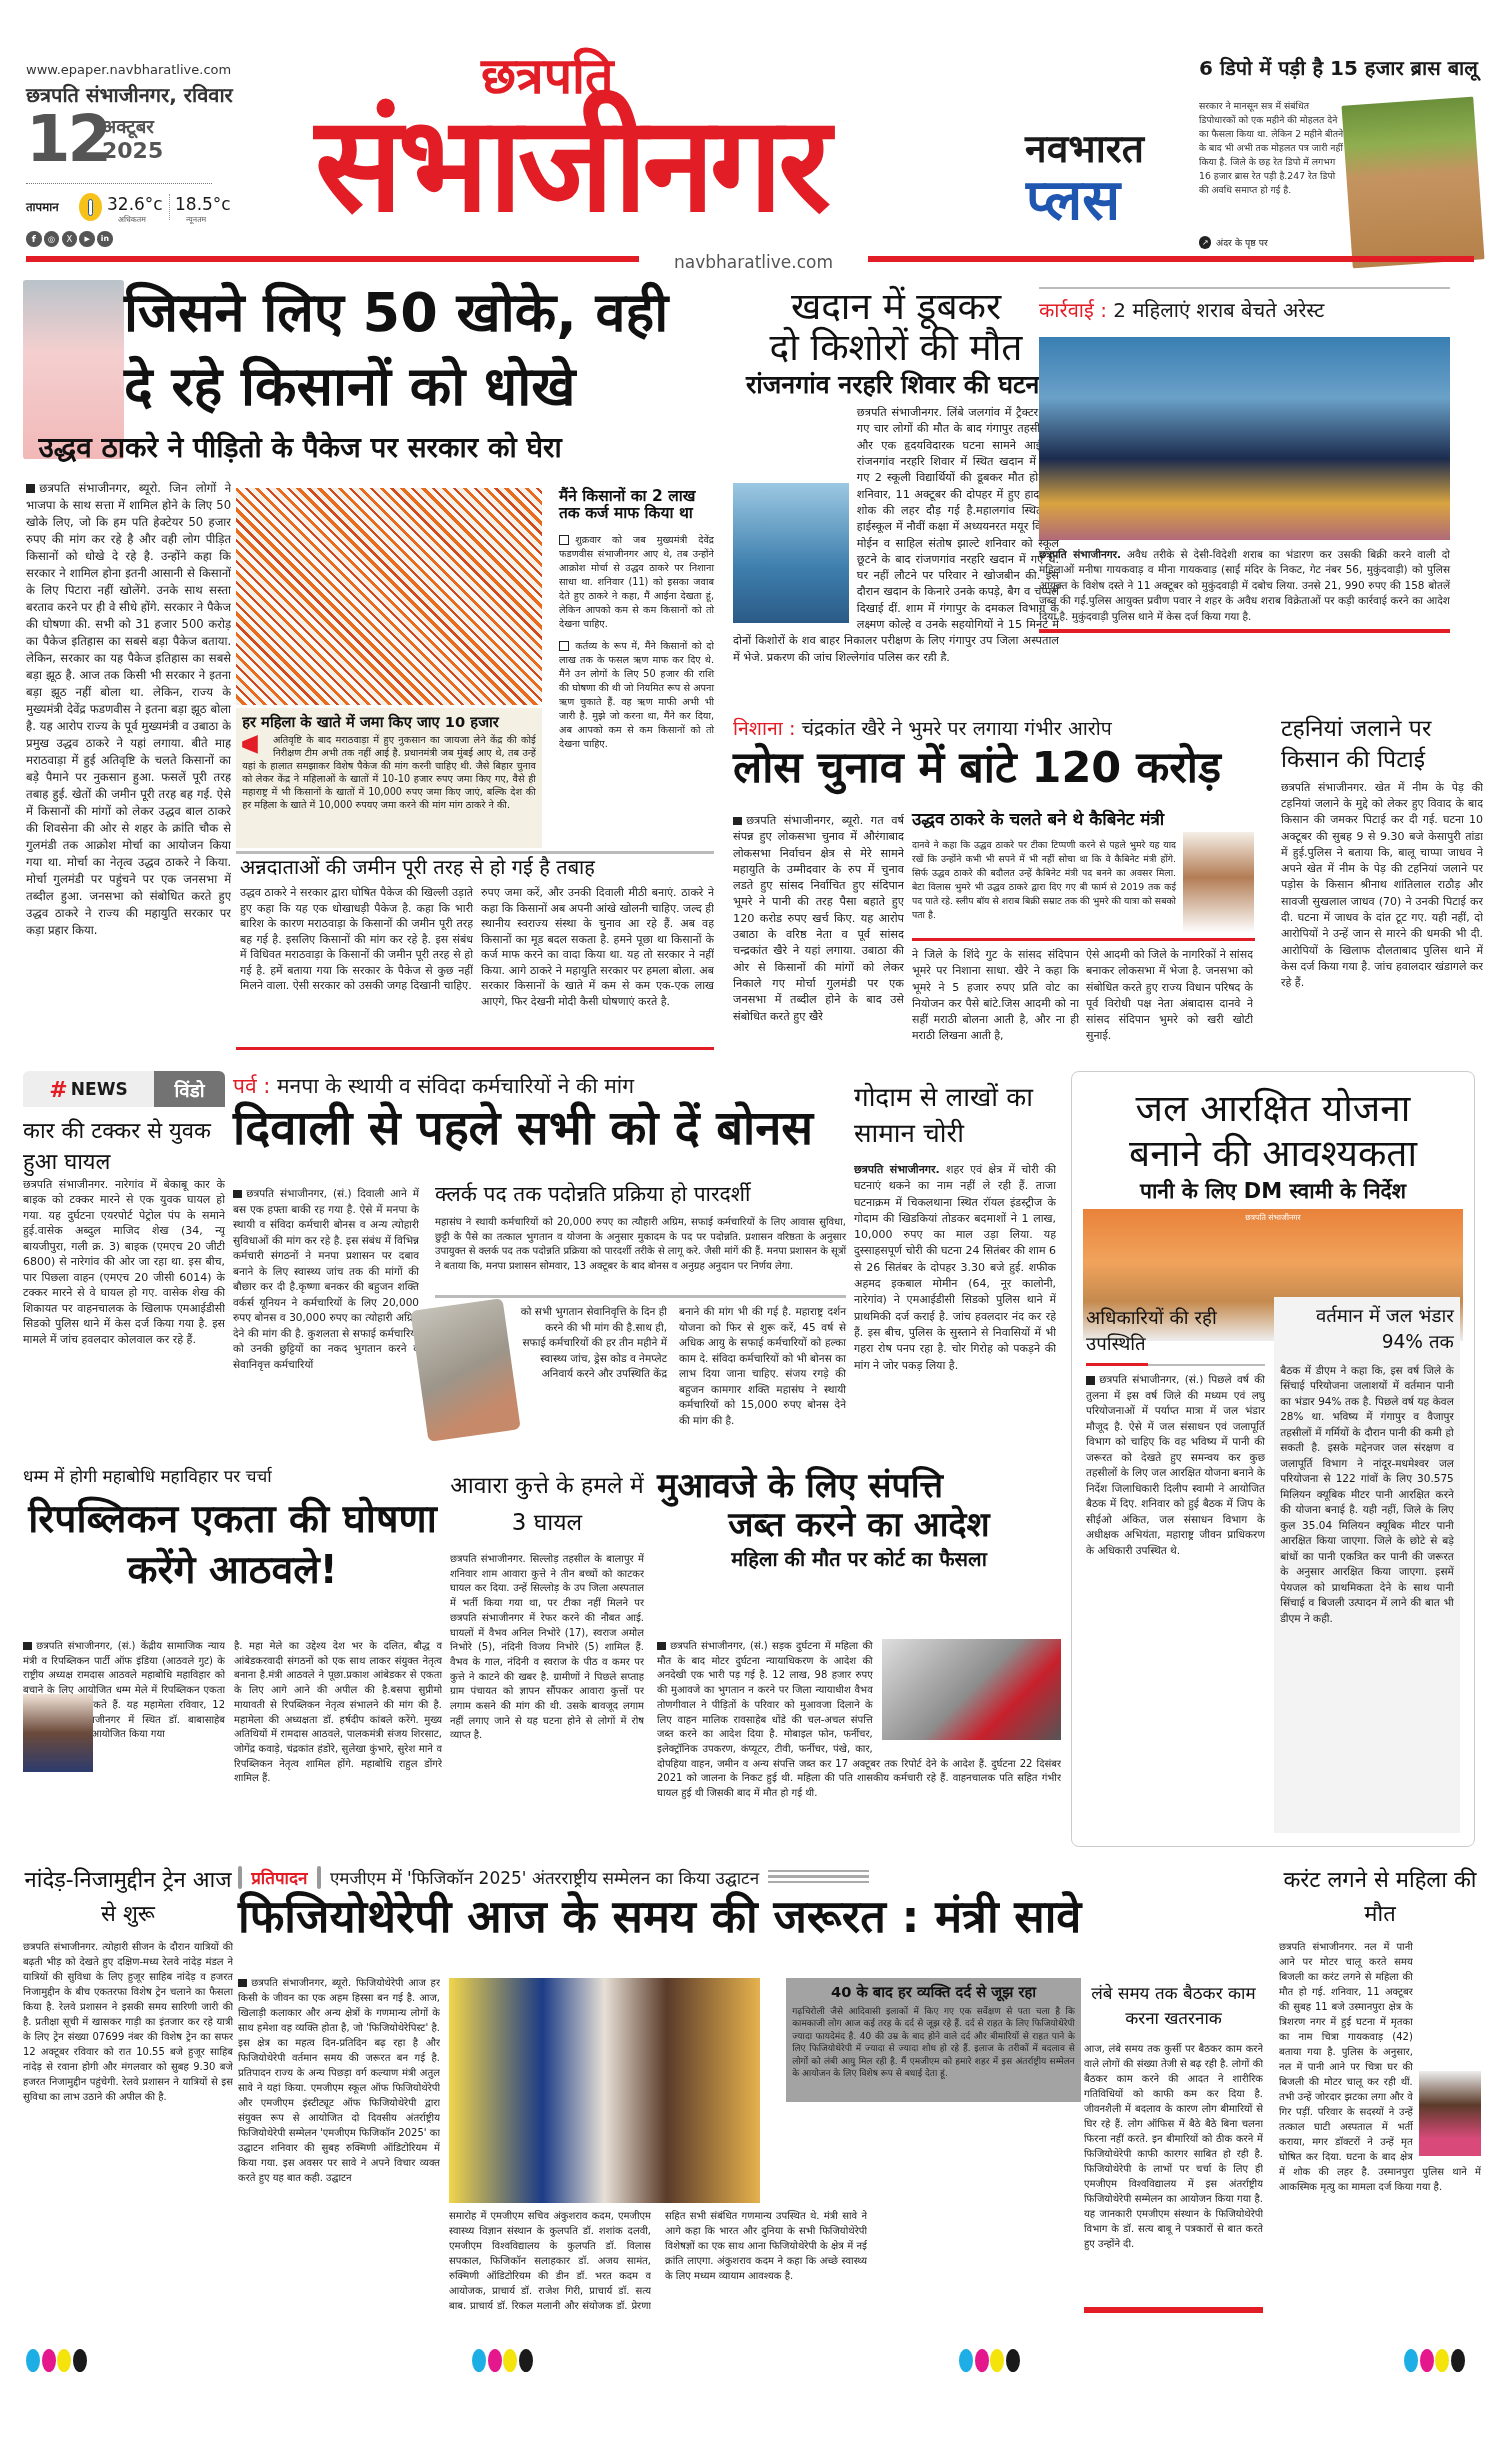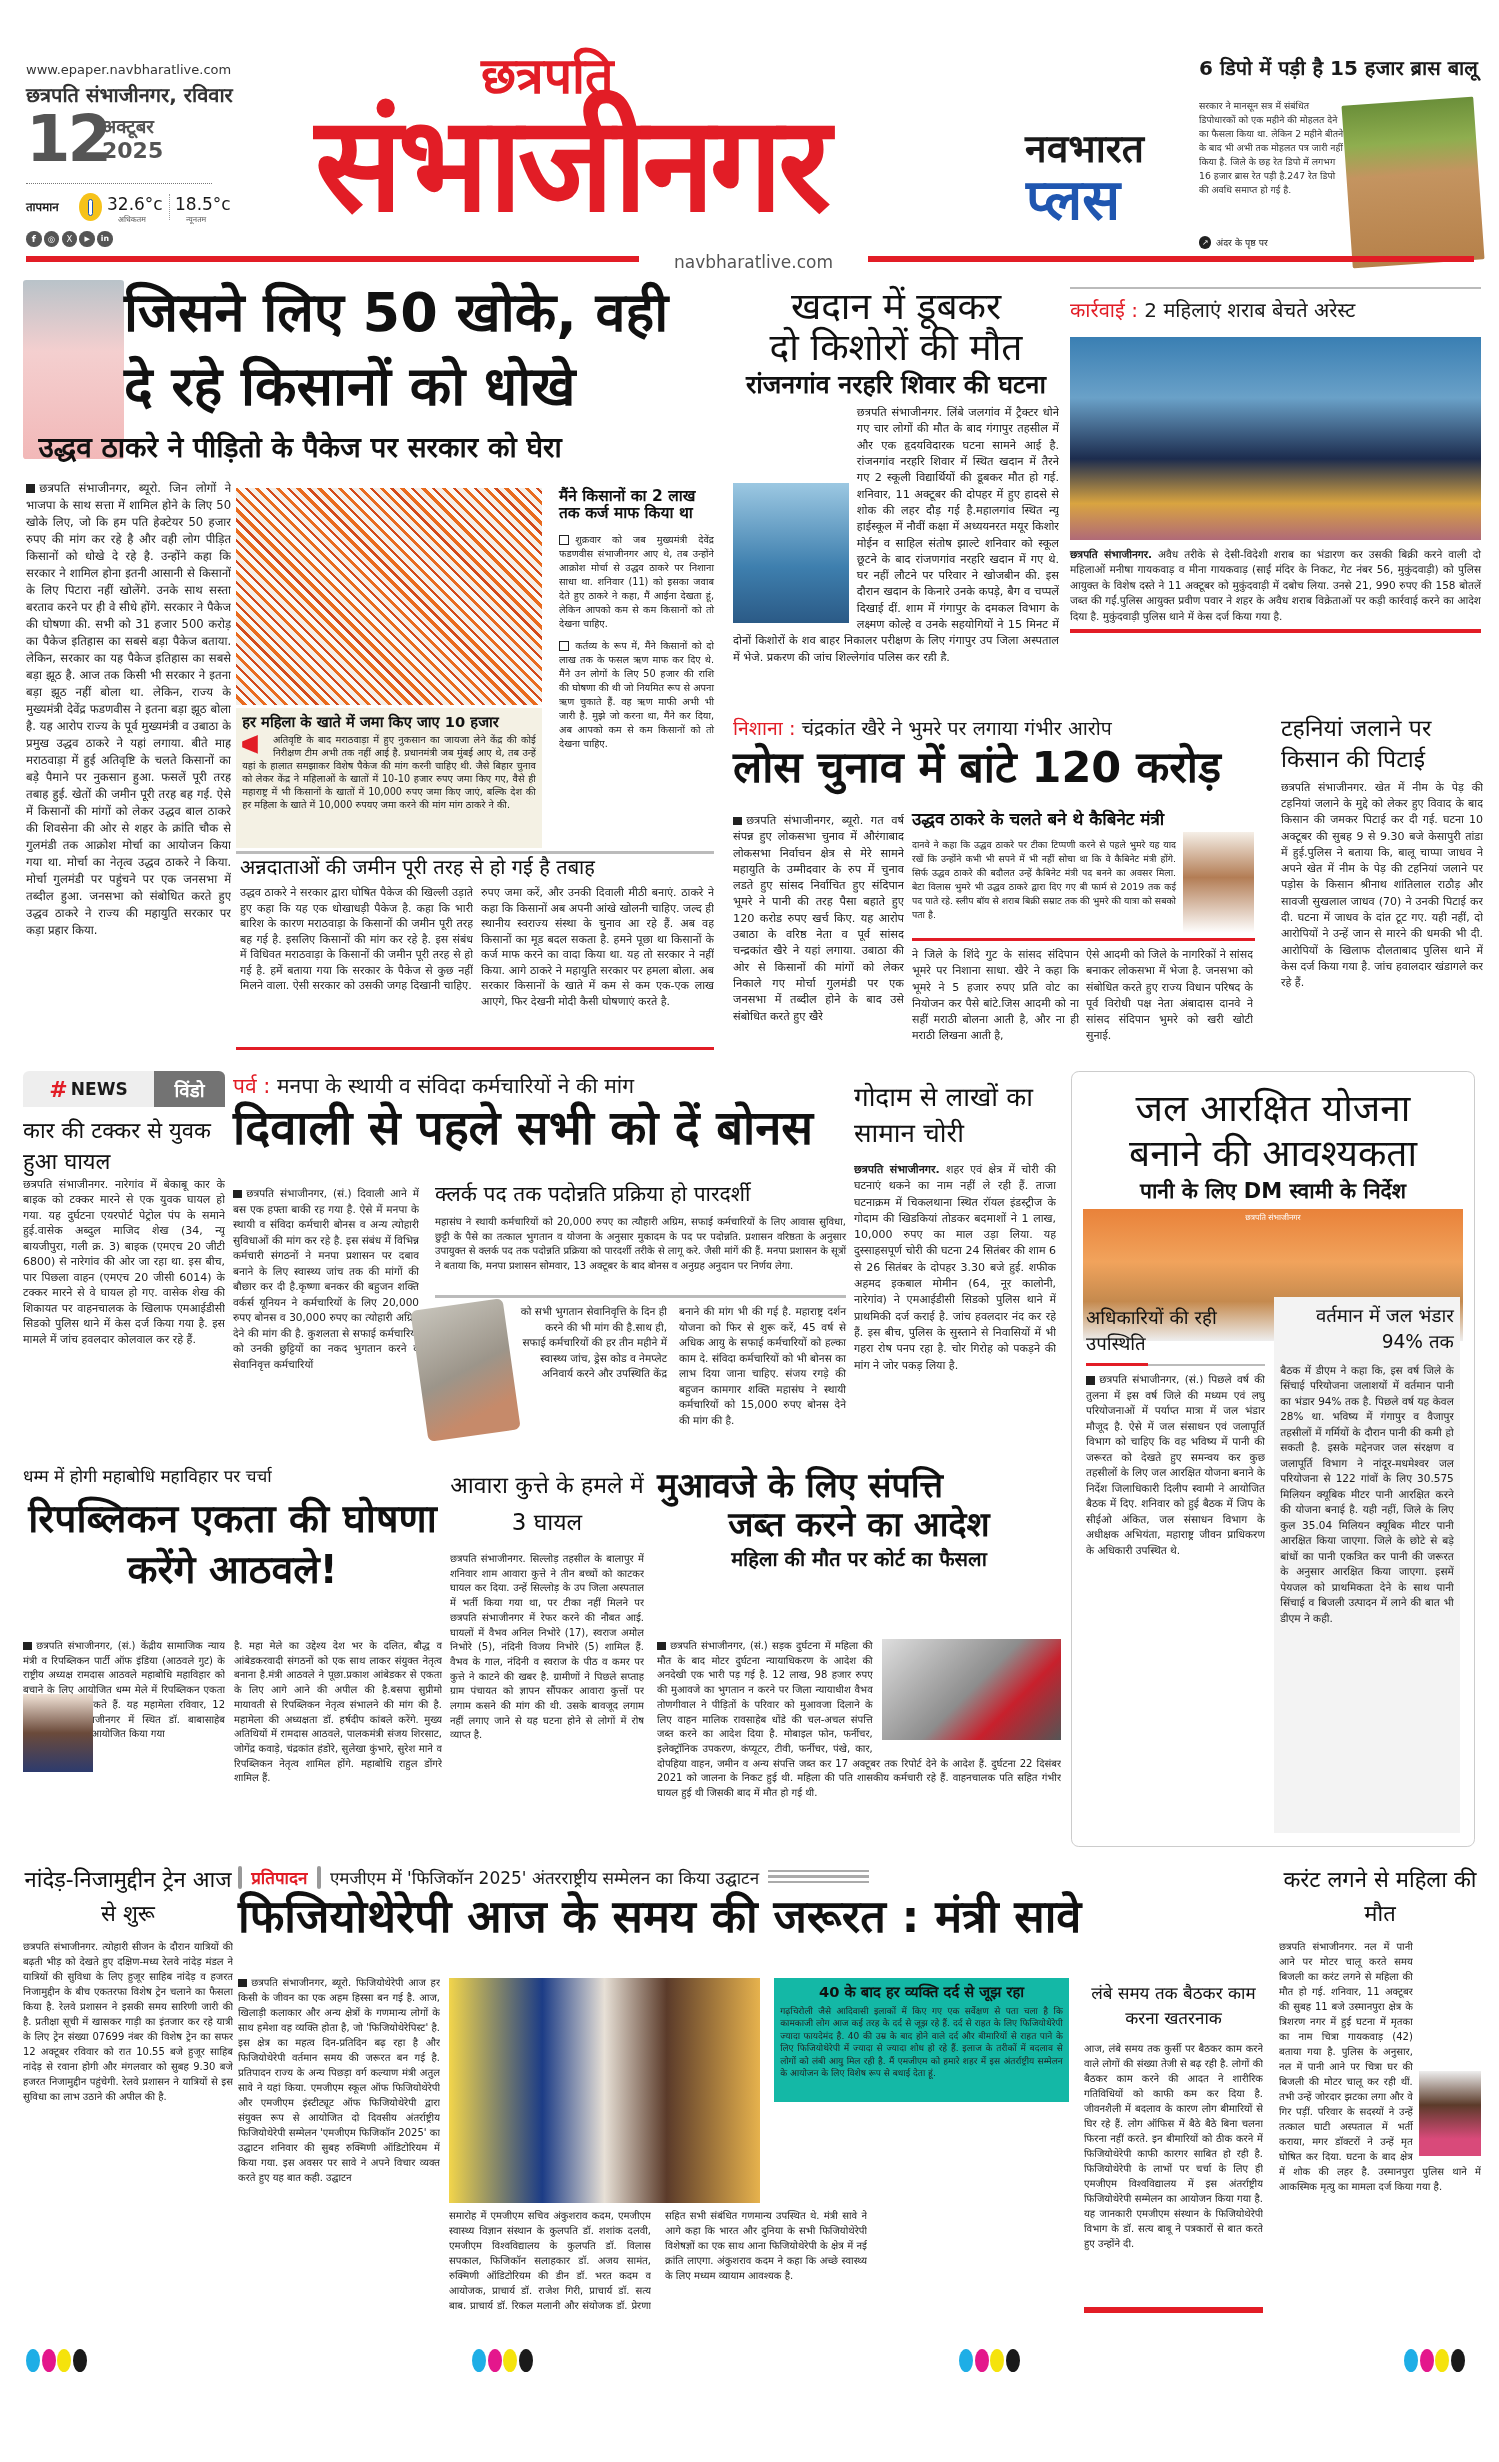--- a/index.html
+++ b/index.html
@@ -94,21 +94,21 @@
 <div class="abs" style="left:733px;top:287px;width:326px;height:427px">
   <div class="hl" style="text-align:center;font-size:37px;font-weight:normal">खदान में डूबकर</div>
   <div class="hl" style="text-align:center;font-size:37px;font-weight:normal">दो किशोरों की मौत</div>
   <div class="hl" style="text-align:center;font-size:25px;margin-top:3.1px">रांजनगांव नरहरि शिवार की घटना</div>
   <div class="body-text" style="margin-top:6.2px;font-size:11.3px;line-height:16.3px;height:256px;overflow:hidden">
     <div style="float:left;width:116px;height:140px;margin:78px 7.8px 0 0;background:linear-gradient(180deg,#9cc8e2,#3e7fae 60%,#2b5a86)"></div>
     <span>छत्रपति संभाजीनगर. लिंबे जलगांव में ट्रैक्टर धोने गए चार लोगों की मौत के बाद गंगापुर तहसील में और एक हृदयविदारक घटना सामने आई है. रांजनगांव नरहरि शिवार में स्थित खदान में तैरने गए 2 स्कूली विद्यार्थियों की डूबकर मौत हो गई. शनिवार, 11 अक्टूबर की दोपहर में हुए हादसे से शोक की लहर दौड़ गई है.महालगांव स्थित न्यू हाईस्कूल में नौवीं कक्षा में अध्ययनरत मयूर किशोर मोईन व साहिल संतोष झाल्टे शनिवार को स्कूल छूटने के बाद रांजणगांव नरहरि खदान में गए थे. घर नहीं लौटने पर परिवार ने खोजबीन की. इस दौरान खदान के किनारे उनके कपड़े, बैग व चप्पलें दिखाई दीं. शाम में गंगापुर के दमकल विभाग के लक्ष्मण कोल्हे व उनके सहयोगियों ने 15 मिनट में दोनों किशोरों के शव बाहर निकालर परीक्षण के लिए गंगापुर उप जिला अस्पताल में भेजे. प्रकरण की जांच शिल्लेगांव पुलिस कर रही है.</span>
   </div>
 </div>
 
-<div class="abs" style="left:1070px;top:287px;width:411px;height:373px">
+<div class="abs" style="left:1039px;top:287px;width:411px;height:373px">
   <div class="greybar" style="height:1.6px;margin-bottom:7.8px"></div>
   <div style="font-size:20px;white-space:nowrap">
     <span class="red">कार्रवाई :</span>
     <span>2 महिलाएं शराब बेचते अरेस्ट</span>
   </div>
   <div style="margin-top:14px;height:203px;background:linear-gradient(180deg,#3a7fb3 0%,#6aa1c8 30%,#1c2c4e 60%,#d9a440 82%,#b06a78 100%)"></div>
   <div class="body-text" style="margin-top:6.2px;font-size:10.5px;line-height:15.5px">
     <b>छत्रपति संभाजीनगर.</b> <span>अवैध तरीके से देसी-विदेशी शराब का भंडारण कर उसकी बिक्री करने वाली दो महिलाओं मनीषा गायकवाड़ व मीना गायकवाड़ (साईं मंदिर के निकट, गेट नंबर 56, मुकुंदवाड़ी) को पुलिस आयुक्त के विशेष दस्ते ने 11 अक्टूबर को मुकुंदवाड़ी में दबोच लिया. उनसे 21, 990 रुपए की 158 बोतलें जब्त की गईं.पुलिस आयुक्त प्रवीण पवार ने शहर के अवैध शराब विक्रेताओं पर कड़ी कार्रवाई करने का आदेश दिया है. मुकुंदवाड़ी पुलिस थाने में केस दर्ज किया गया है.</span>
   </div>
   <div class="redbar" style="height:3.9px;margin-top:4.7px"></div>
@@ -220,21 +220,21 @@
     <span style="width:3.9px;height:23px;background:#999;border-radius:2.3px"></span>
     <span class="red" style="font-size:17px;font-weight:bold">प्रतिपादन</span>
     <span style="width:3.9px;height:23px;background:#999;border-radius:2.3px"></span>
     <span style="font-size:17px">एमजीएम में 'फिजिकॉन 2025' अंतरराष्ट्रीय सम्मेलन का किया उद्घाटन</span>
     <span style="width:101px;height:15.5px;background:repeating-linear-gradient(180deg,#aaa 0 2.3px,transparent 2.3px 5.4px)"></span>
   </div>
   <div class="hl" style="font-size:45px;white-space:nowrap;margin-top:3.1px">फिजियोथेरेपी आज के समय की जरूरत : मंत्री सावे</div>
   <div class="abs body-text" style="left:0;top:109px;width:202px;height:334px;overflow:hidden;font-size:10px;line-height:15px"><span class="sq"></span><span>छत्रपति संभाजीनगर, ब्यूरो. फिजियोथेरेपी आज हर किसी के जीवन का एक अहम हिस्सा बन गई है. आज, खिलाड़ी कलाकार और अन्य क्षेत्रों के गणमान्य लोगों के साथ हमेशा वह व्यक्ति होता है, जो 'फिजियोथेरेपिस्ट' है. इस क्षेत्र का महत्व दिन-प्रतिदिन बढ़ रहा है और फिजियोथेरेपी वर्तमान समय की जरूरत बन गई है. प्रतिपादन राज्य के अन्य पिछड़ा वर्ग कल्याण मंत्री अतुल सावे ने यहां किया. एमजीएम स्कूल ऑफ फिजियोथेरेपी और एमजीएम इंस्टीट्यूट ऑफ फिजियोथेरेपी द्वारा संयुक्त रूप से आयोजित दो दिवसीय अंतर्राष्ट्रीय फिजियोथेरेपी सम्मेलन 'एमजीएम फिजिकॉन 2025' का उद्घाटन शनिवार की सुबह रुक्मिणी ऑडिटोरियम में किया गया. इस अवसर पर सावे ने अपने विचार व्यक्त करते हुए यह बात कही. उद्घाटन</span></div>
   <div class="abs" style="left:211px;top:112px;width:311px;height:225px;background:linear-gradient(90deg,#f2d54b 0%,#1c3c86 30%,#e7e0d6 50%,#5b3b2a 70%,#e6b24d 100%)"></div>
   <div class="abs body-text" style="left:211px;top:342px;width:202px;height:101px;overflow:hidden;font-size:10px;line-height:15px">समारोह में एमजीएम सचिव अंकुशराव कदम, एमजीएम स्वास्थ्य विज्ञान संस्थान के कुलपति डॉ. शशांक दलवी, एमजीएम विश्वविद्यालय के कुलपति डॉ. विलास सपकाल, फिजिकॉन सलाहकार डॉ. अजय सामंत, रुक्मिणी ऑडिटोरियम की डीन डॉ. भरत कदम व आयोजक, प्राचार्य डॉ. राजेश गिरी, प्राचार्य डॉ. सत्य बाबू, प्राचार्य डॉ. रिकल मलानी और संयोजक डॉ. प्रेरणा दलवी</div>
-  <div class="abs" style="left:536px;top:112px;width:295px;height:124px;background:#14b8a6;padding:6.2px">
+  <div class="abs" style="left:548px;top:112px;width:295px;height:124px;background:#a3a3a3;padding:6.2px">
     <div class="hl" style="font-size:14.7px;text-align:center">40 के बाद हर व्यक्ति दर्द से जूझ रहा</div>
     <div class="body-text" style="margin-top:4.7px;font-size:9px;line-height:12.4px;height:85px;overflow:hidden">गढ़चिरोली जैसे आदिवासी इलाकों में किए गए एक सर्वेक्षण से पता चला है कि कामकाजी लोग आज कई तरह के दर्द से जूझ रहे हैं. दर्द से राहत के लिए फिजियोथेरेपी ज्यादा फायदेमंद है. 40 की उम्र के बाद होने वाले दर्द और बीमारियों से राहत पाने के लिए फिजियोथेरेपी में ज्यादा से ज्यादा शोध हो रहे हैं. इलाज के तरीकों में बदलाव से लोगों को लंबी आयु मिल रही है. मैं एमजीएम को हमारे शहर में इस अंतर्राष्ट्रीय सम्मेलन के आयोजन के लिए विशेष रूप से बधाई देता हूं.</div>
   </div>
   <div class="abs body-text" style="left:427px;top:342px;width:202px;height:101px;overflow:hidden;font-size:10px;line-height:15px">सहित सभी संबंधित गणमान्य उपस्थित थे. मंत्री सावे ने आगे कहा कि भारत और दुनिया के सभी फिजियोथेरेपी विशेषज्ञों का एक साथ आना फिजियोथेरेपी के क्षेत्र में नई क्रांति लाएगा. अंकुशराव कदम ने कहा कि अच्छे स्वास्थ्य के लिए मध्यम व्यायाम आवश्यक है.</div>
   <div class="abs hl" style="left:846px;top:115px;width:179px;font-size:17px;font-weight:normal;line-height:25px;text-align:center">लंबे समय तक बैठकर काम करना खतरनाक</div>
   <div class="abs body-text" style="left:846px;top:175px;width:179px;height:248px;overflow:hidden;font-size:10px;line-height:15px">आज, लंबे समय तक कुर्सी पर बैठकर काम करने वाले लोगों की संख्या तेजी से बढ़ रही है. लोगों की बैठकर काम करने की आदत ने शारीरिक गतिविधियों को काफी कम कर दिया है. जीवनशैली में बदलाव के कारण लोग बीमारियों से घिर रहे हैं. लोग ऑफिस में बैठे बैठे बिना चलना फिरना नहीं करते. इन बीमारियों को ठीक करने में फिजियोथेरेपी काफी कारगर साबित हो रही है. फिजियोथेरेपी के लाभों पर चर्चा के लिए ही एमजीएम विश्वविद्यालय में इस अंतर्राष्ट्रीय फिजियोथेरेपी सम्मेलन का आयोजन किया गया है. यह जानकारी एमजीएम संस्थान के फिजियोथेरेपी विभाग के डॉ. सत्य बाबू ने पत्रकारों से बात करते हुए उन्होंने दी.</div>
   <div class="abs redbar" style="left:846px;top:441px;width:179px;height:6.2px"></div>
 </div>
 
 <div class="abs" style="left:1279px;top:1863px;width:202px;height:435px">

